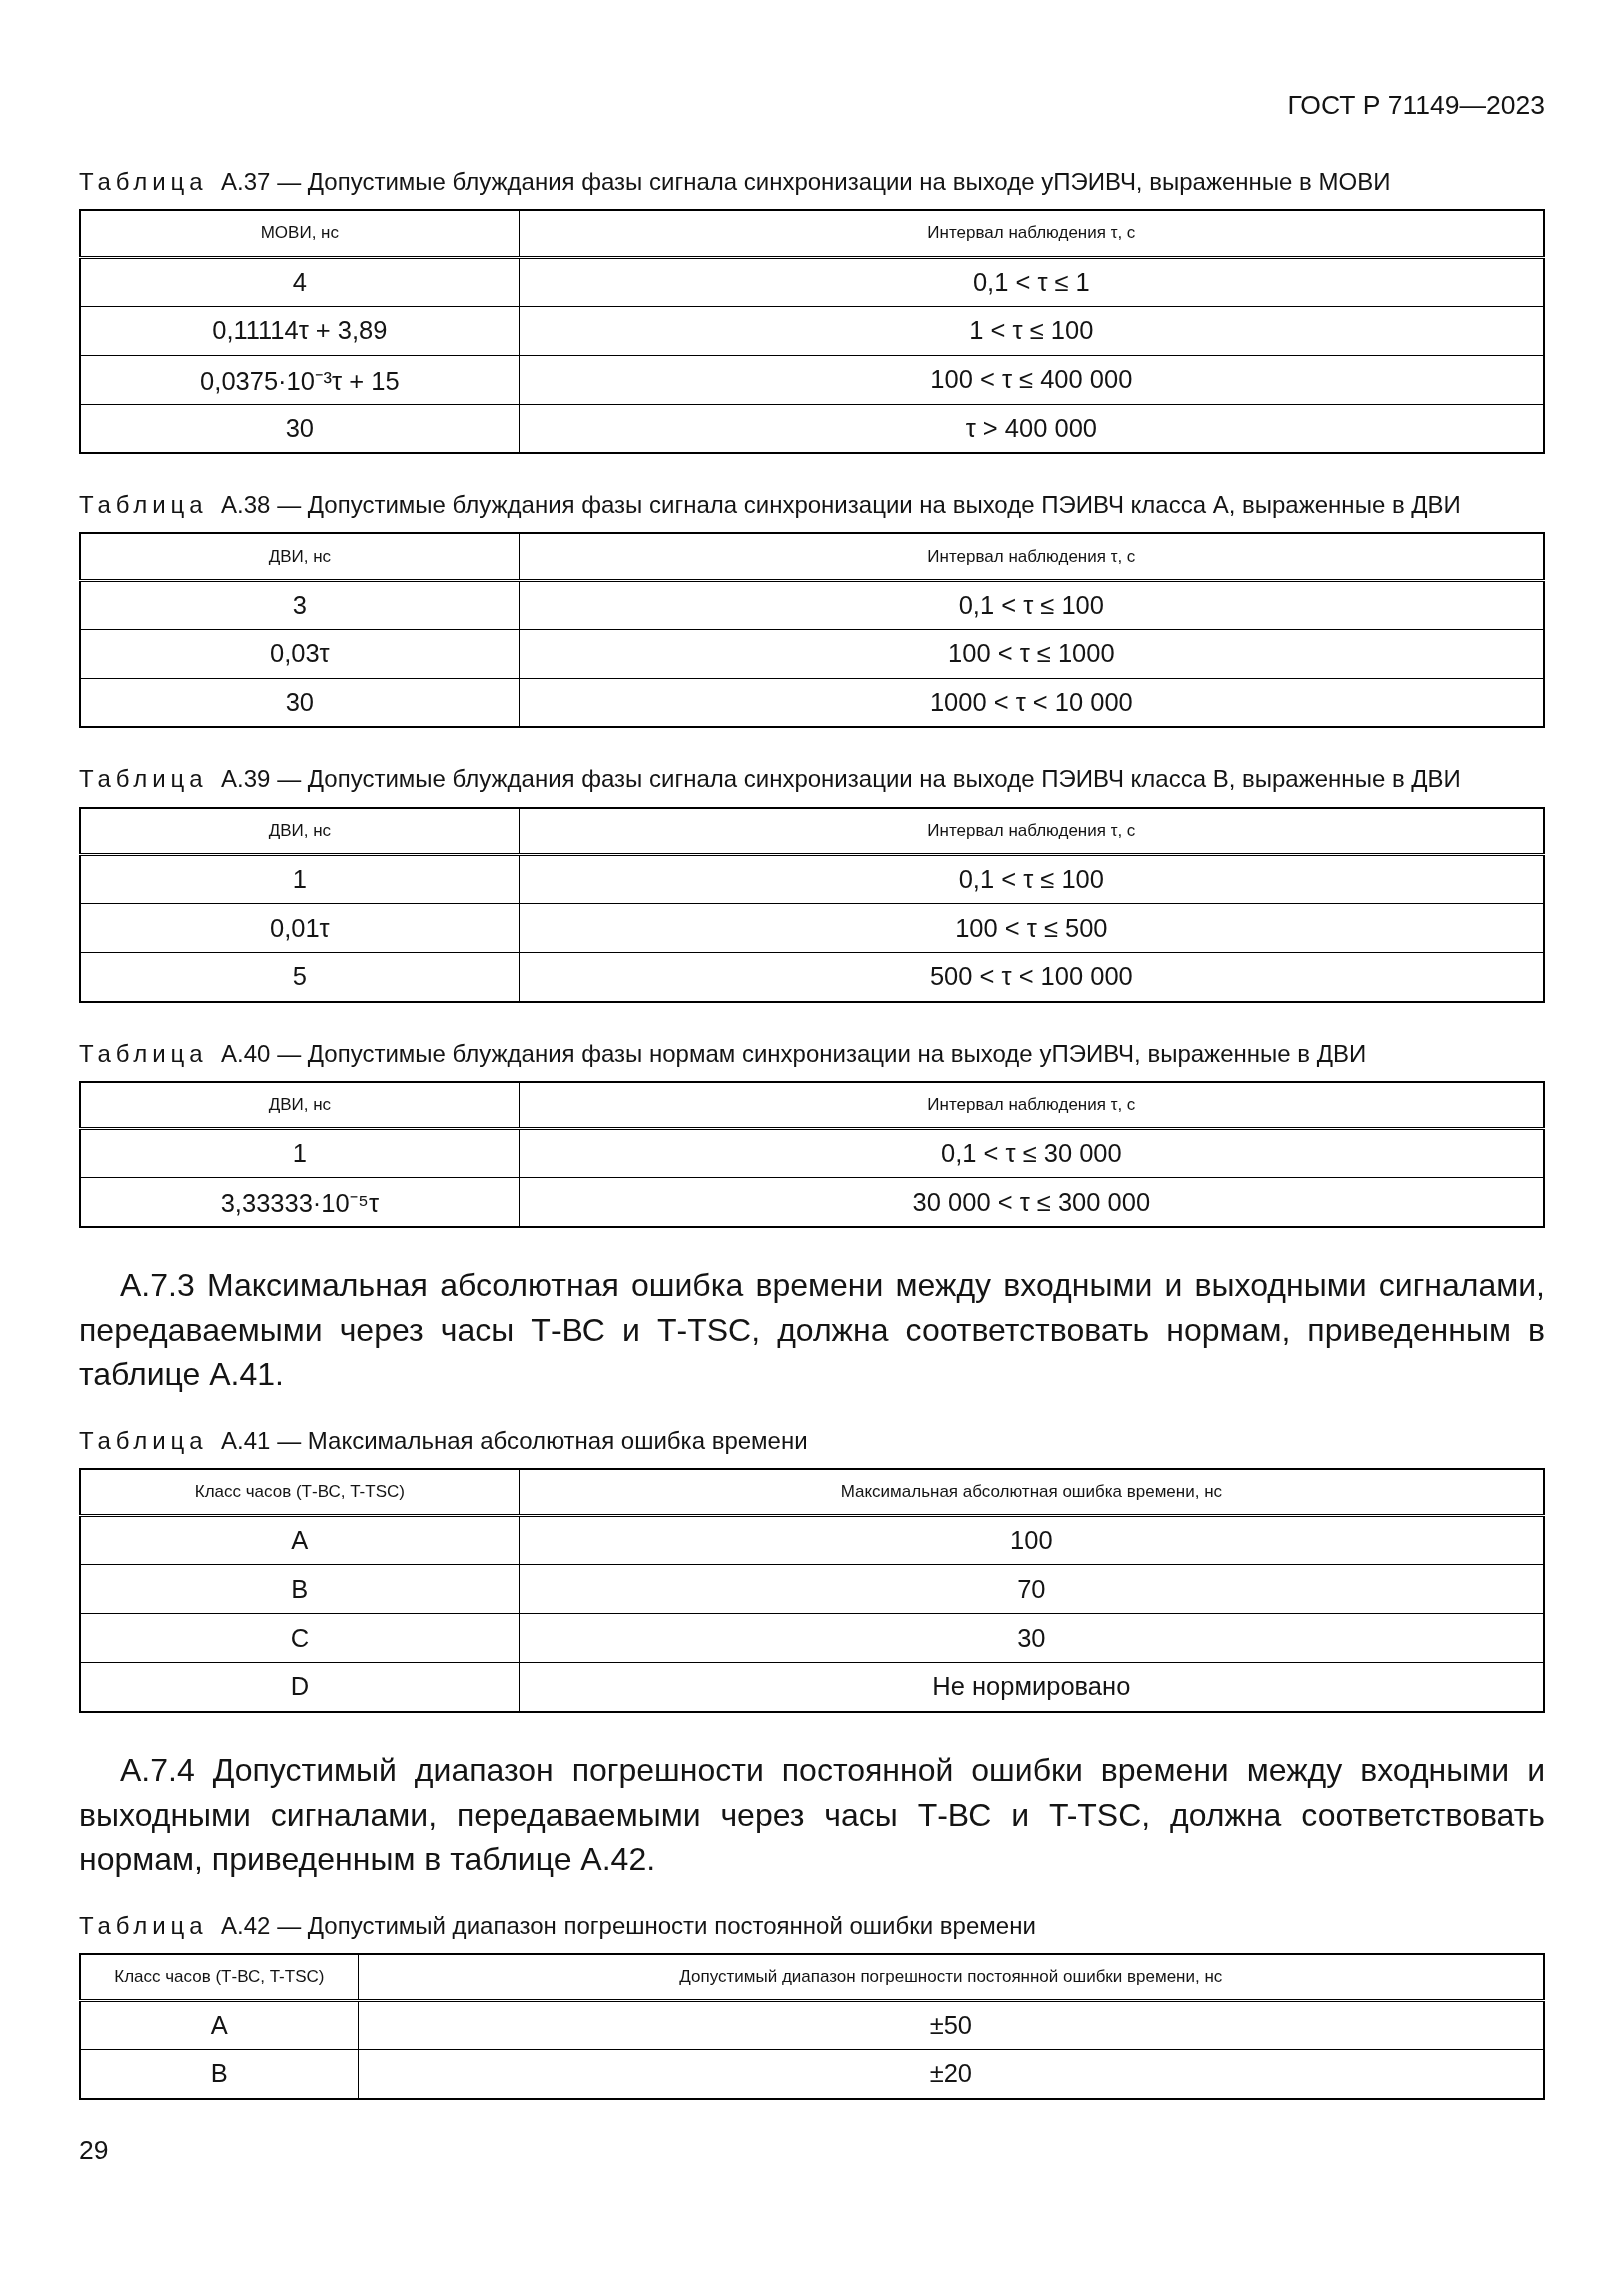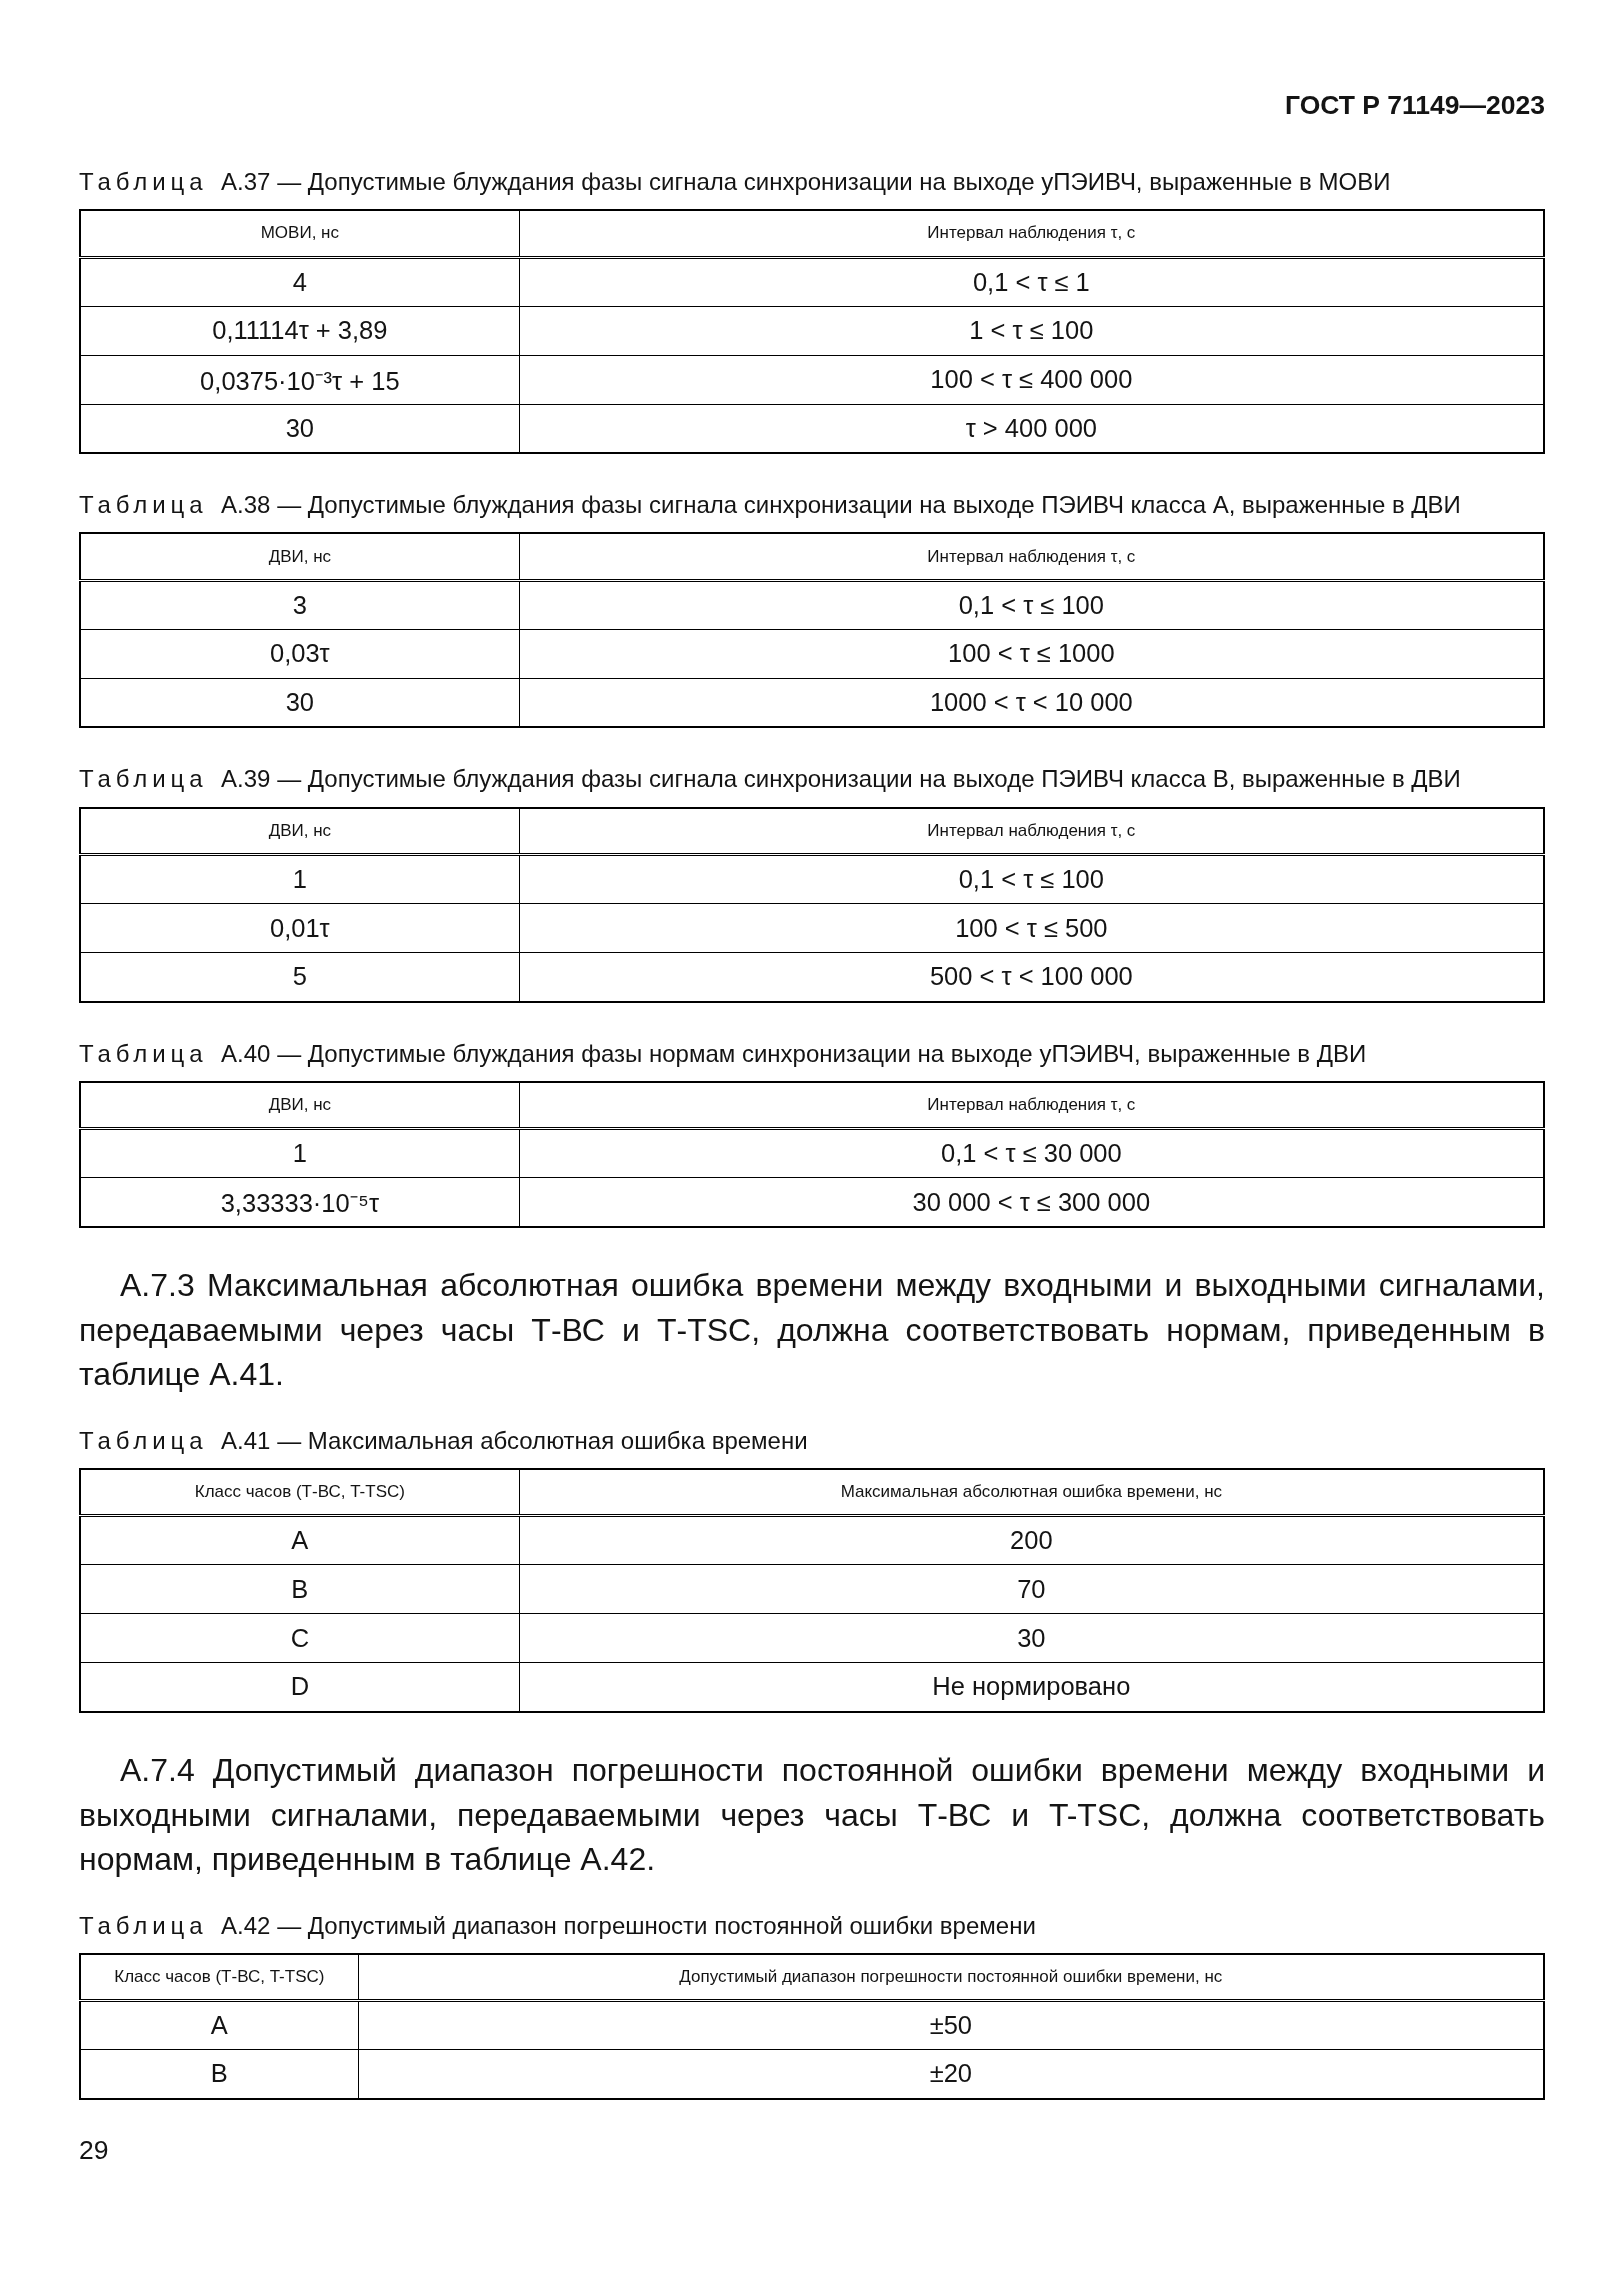--- a/index.html
+++ b/index.html
@@ -11,21 +11,21 @@
     color: #141414;
     overflow: hidden;
   }
   .page {
     width: 1621px;
     height: 2293px;
     padding: 90px 76px 0 79px;
   }
   .doc-header {
     text-align: right;
-    font-weight: bold;
+    font-weight: normal;
     font-size: 26.5px;
     margin-bottom: 45px;
   }
   .caption {
     font-size: 24px;
     line-height: 1.35;
     text-align: justify;
     margin-bottom: 10.8px;
   }
   .tbl-label {
@@ -201,21 +201,21 @@
       </colgroup>
     <thead>
       <tr>
         <th>Класс часов (Т-ВС, T-TSC)</th>
         <th>Максимальная абсолютная ошибка времени, нс</th>
       </tr>
     </thead>
     <tbody>
         <tr>
           <td>A</td>
-          <td>200</td>
+          <td>100</td>
         </tr>
         <tr>
           <td>B</td>
           <td>70</td>
         </tr>
         <tr>
           <td>C</td>
           <td>30</td>
         </tr>
         <tr>

